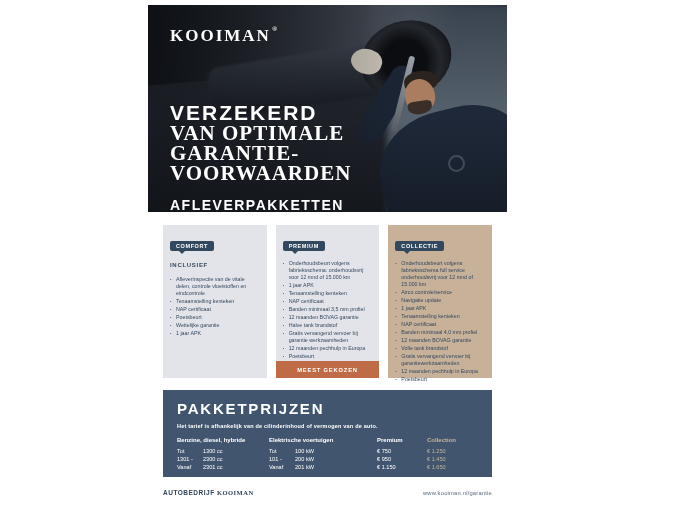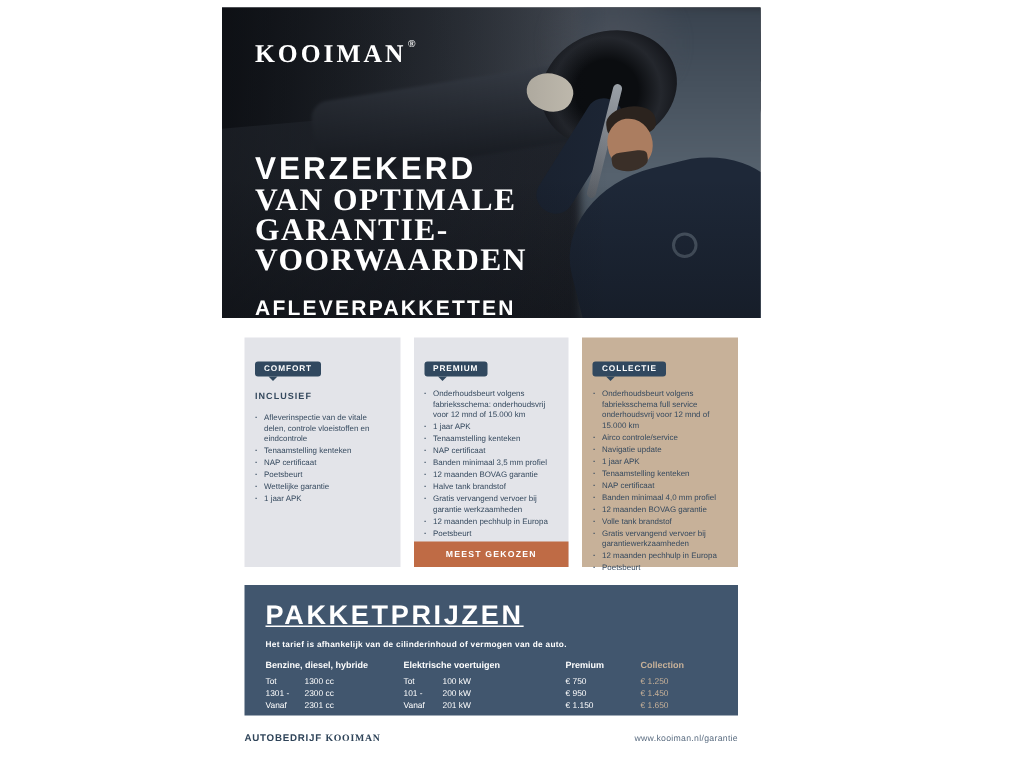--- a/index.html
+++ b/index.html
@@ -45,21 +45,21 @@
   .badge::after{content:"";position:absolute;bottom:-3px;left:9px;border-left:3px solid transparent;border-right:3px solid transparent;border-top:3px solid #31485f;}
   .col-heading{margin-top:10px;font-size:6px;font-weight:bold;letter-spacing:.7px;}
   ul.items{list-style:none;margin:8px 0 0 0;padding:0;}
   ul.items li{position:relative;font-size:5.3px;line-height:7px;padding-left:6px;margin-bottom:1px;}
   ul.items li::before{content:"\00B7";position:absolute;left:0;top:0;font-weight:bold;}
   .cta{position:absolute;left:0;right:0;bottom:0;height:17px;background:#bf6b45;color:#ffffff;
        font-size:5.8px;font-weight:bold;letter-spacing:.8px;display:flex;align-items:center;justify-content:center;}
 
   
   .pricing{margin:12px 15px 0 15px;height:87px;box-sizing:border-box;background:#41566e;color:#ffffff;padding:10px 14px 8px 14px;}
-  .pricing-title{font-size:18px;font-weight:800;letter-spacing:1.8px;text-decoration:underline;}
+  .pricing-title{font-size:15px;font-weight:800;letter-spacing:1.8px;}
   .pricing-sub{margin-top:6px;font-size:5.5px;font-weight:bold;letter-spacing:.2px;}
   .ptable{margin-top:7px;}
   .prow{display:grid;grid-template-columns:92px 108px 50px 1fr;font-size:5.6px;line-height:8px;}
   .phead{font-weight:bold;font-size:6px;margin-bottom:3px;}
   .tan{color:#c7b199;}
   .rl{display:inline-block;width:26px;}
 
   
   .footer{margin:12px 15px 0 15px;display:flex;justify-content:space-between;align-items:baseline;}
   .f-left{font-size:6.5px;font-weight:800;letter-spacing:.5px;color:#2f4459;}

